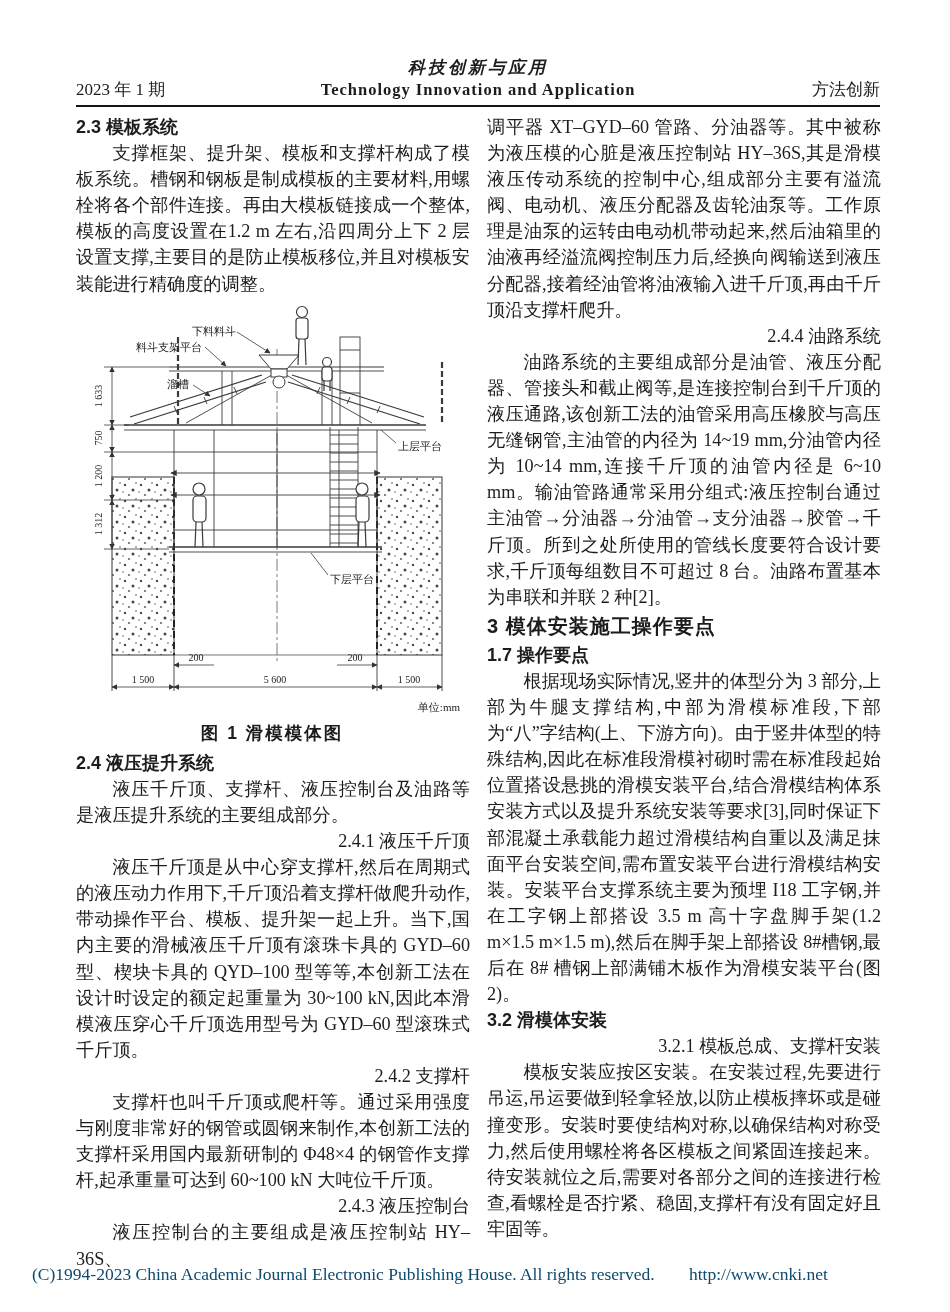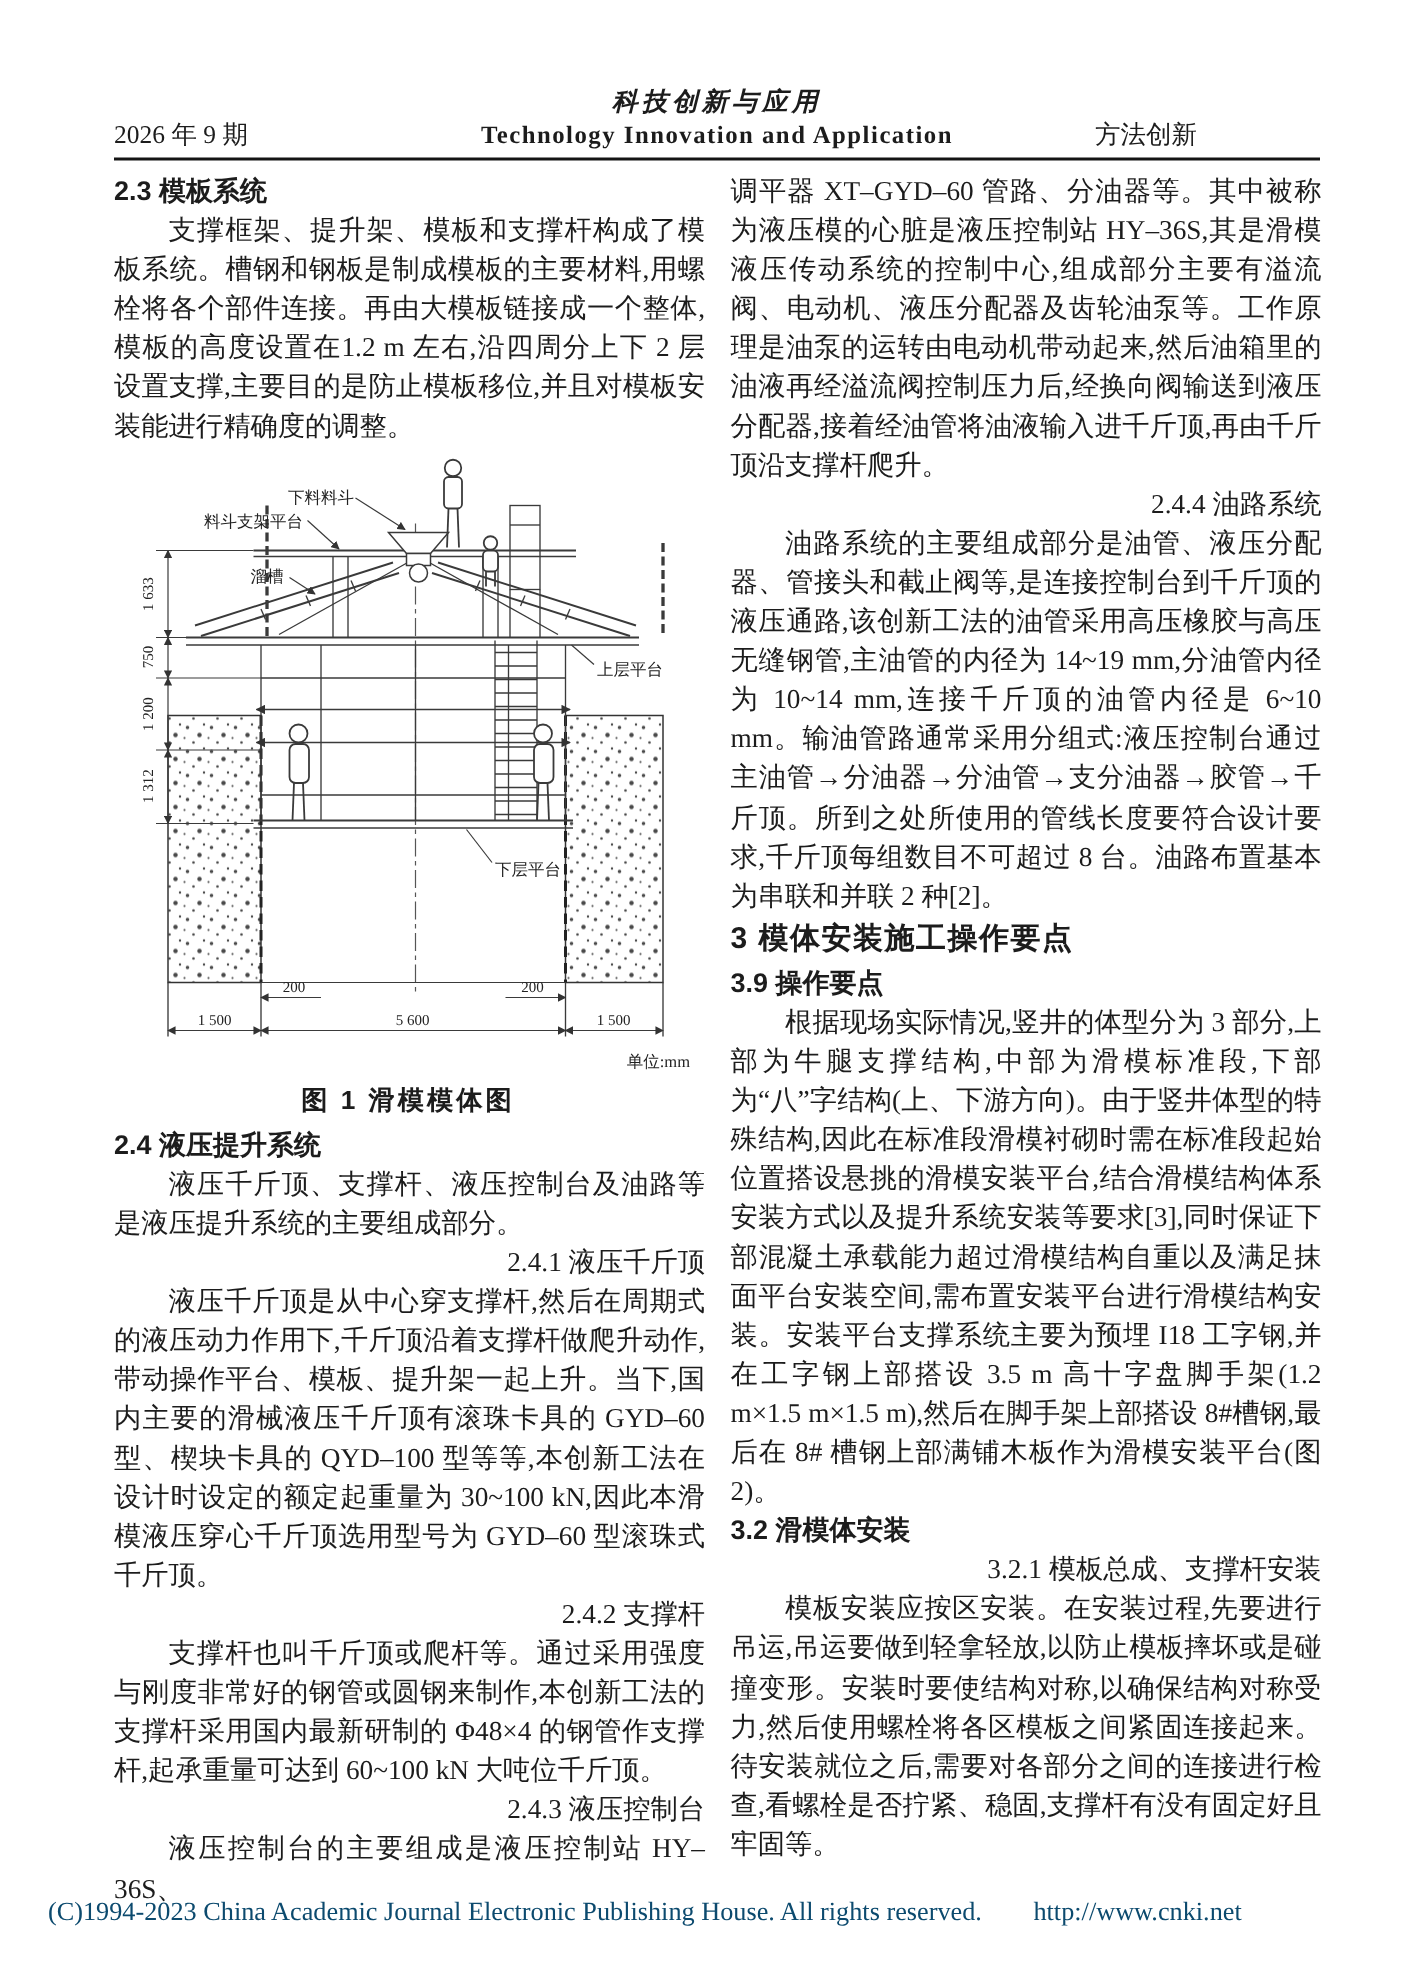--- a/index.html
+++ b/index.html
@@ -5,21 +5,21 @@
   html,body{margin:0;padding:0;}
   body{
     width:950px;height:1312px;position:relative;overflow:hidden;
     background:#ffffff;color:#1c1c1c;
     font-family:"Liberation Serif","DejaVu Serif",serif;
   }
   
   .hdr{padding:56px 70px 0 76px;}
   .hdr-row{display:flex;align-items:flex-end;justify-content:space-between;}
   .hdr-side{font-size:17px;line-height:20px;white-space:nowrap;width:150px;}
-  .hdr-side.right{text-align:left;}
+  .hdr-side.right{text-align:right;}
   .hdr-center{text-align:center;flex:1;}
   .jcn{font-size:17px;font-weight:bold;font-style:italic;letter-spacing:3px;font-family:Liberation Serif, serif;}
   .jen{font-size:16.5px;font-weight:600;letter-spacing:1px;margin-top:1px;}
   .hdr-rule{border-top:2.6px solid #141414;margin-top:5px;}
   
   .cols{display:flex;gap:17px;padding:7px 40px 0 76px;}
   .col{width:394px;font-size:18.2px;line-height:26.1px;text-align:justify;}
   .p{margin:0;text-indent:2em;}
   .p-cont{margin:0;text-indent:0;}
   .h1{font-family:"Liberation Sans","DejaVu Sans",sans-serif;font-weight:bold;
@@ -39,21 +39,21 @@
   .copyright .url{margin-left:30px;}
   
   .fg-label{font-family:"Liberation Serif","DejaVu Serif",serif;font-size:11px;fill:#222;}
   .fg-dim{font-family:"Liberation Serif","DejaVu Serif",serif;font-size:10px;fill:#222;}
 </style>
 </head>
 <body>
 
 <div class="hdr">
   <div class="hdr-row">
-    <div class="hdr-side">2026 年 9 期</div>
+    <div class="hdr-side">2023 年 1 期</div>
     <div class="hdr-center">
       <div class="jcn">科技创新与应用</div>
       <div class="jen">Technology Innovation and Application</div>
     </div>
     <div class="hdr-side right">方法创新</div>
   </div>
   <div class="hdr-rule"></div>
 </div>
 
 <div class="cols">
@@ -242,21 +242,21 @@
     <p class="p">支撑杆也叫千斤顶或爬杆等。通过采用强度与刚度非常好的钢管或圆钢来制作,本创新工法的支撑杆采用国内最新研制的 Φ48×4 的钢管作支撑杆,起承重量可达到 60~100 kN 大吨位千斤顶。</p>
     <div class="h3">2.4.3  液压控制台</div>
     <p class="p">液压控制台的主要组成是液压控制站 HY–36S、</p>
   </div>
 
   <div class="col">
     <p class="p-cont">调平器 XT–GYD–60 管路、分油器等。其中被称为液压模的心脏是液压控制站 HY–36S,其是滑模液压传动系统的控制中心,组成部分主要有溢流阀、电动机、液压分配器及齿轮油泵等。工作原理是油泵的运转由电动机带动起来,然后油箱里的油液再经溢流阀控制压力后,经换向阀输送到液压分配器,接着经油管将油液输入进千斤顶,再由千斤顶沿支撑杆爬升。</p>
     <div class="h3">2.4.4  油路系统</div>
     <p class="p">油路系统的主要组成部分是油管、液压分配器、管接头和截止阀等,是连接控制台到千斤顶的液压通路,该创新工法的油管采用高压橡胶与高压无缝钢管,主油管的内径为 14~19 mm,分油管内径为 10~14 mm,连接千斤顶的油管内径是 6~10 mm。输油管路通常采用分组式:液压控制台通过主油管→分油器→分油管→支分油器→胶管→千斤顶。所到之处所使用的管线长度要符合设计要求,千斤顶每组数目不可超过 8 台。油路布置基本为串联和并联 2 种[2]。</p>
     <div class="h1">3  模体安装施工操作要点</div>
-    <div class="h2">3.9  操作要点</div>
+    <div class="h2">1.7  操作要点</div>
     <p class="p">根据现场实际情况,竖井的体型分为 3 部分,上部为牛腿支撑结构,中部为滑模标准段,下部为“八”字结构(上、下游方向)。由于竖井体型的特殊结构,因此在标准段滑模衬砌时需在标准段起始位置搭设悬挑的滑模安装平台,结合滑模结构体系安装方式以及提升系统安装等要求[3],同时保证下部混凝土承载能力超过滑模结构自重以及满足抹面平台安装空间,需布置安装平台进行滑模结构安装。安装平台支撑系统主要为预埋 I18 工字钢,并在工字钢上部搭设 3.5 m 高十字盘脚手架(1.2 m×1.5 m×1.5 m),然后在脚手架上部搭设 8#槽钢,最后在 8# 槽钢上部满铺木板作为滑模安装平台(图 2)。</p>
     <div class="h2">3.2  滑模体安装</div>
     <div class="h3">3.2.1  模板总成、支撑杆安装</div>
     <p class="p">模板安装应按区安装。在安装过程,先要进行吊运,吊运要做到轻拿轻放,以防止模板摔坏或是碰撞变形。安装时要使结构对称,以确保结构对称受力,然后使用螺栓将各区模板之间紧固连接起来。待安装就位之后,需要对各部分之间的连接进行检查,看螺栓是否拧紧、稳固,支撑杆有没有固定好且牢固等。</p>
   </div>
 </div>
 
 <div class="pageno">–139–</div>
 <div class="copyright">
   <span>(C)1994-2023 China Academic Journal Electronic Publishing House. All rights reserved.</span>

